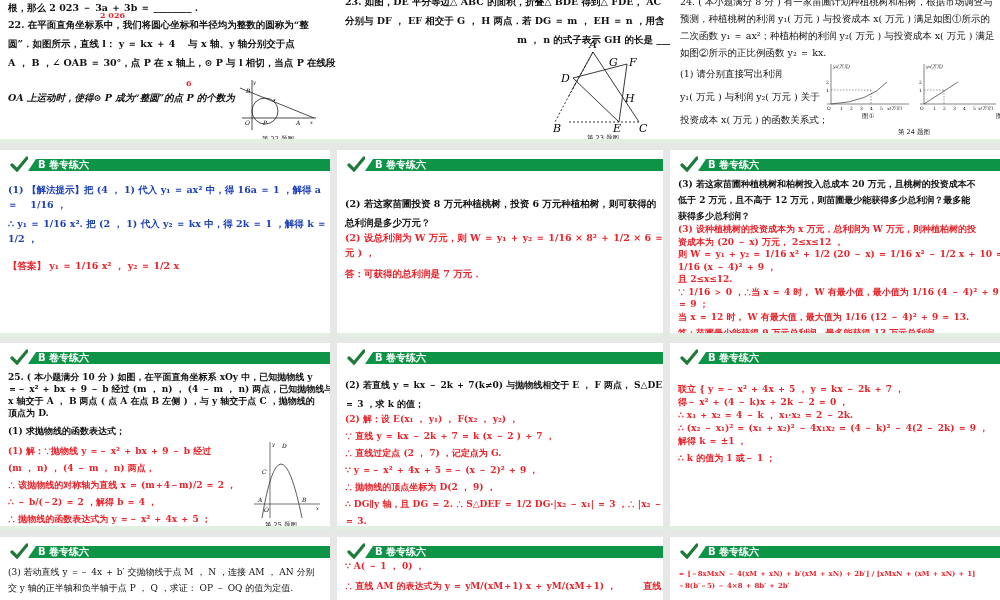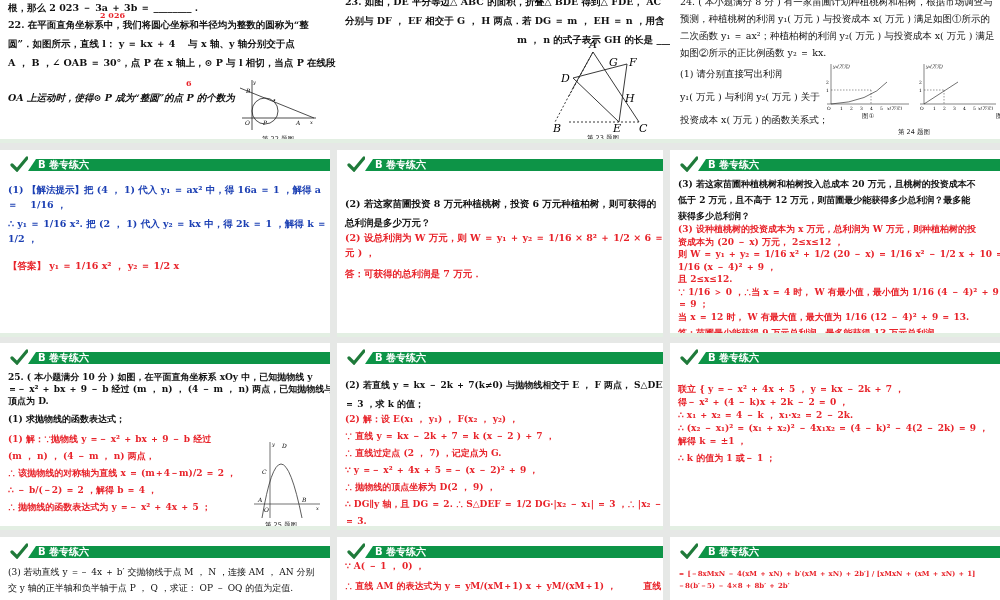--- a/index.html
+++ b/index.html
@@ -197,20 +197,21 @@
     <svg class="chk" viewBox="0 0 18 16">
         <path d="M2 9 L7 14 L17 2" fill="none" stroke="#1f7a3a" stroke-width="3.2" stroke-linecap="round"></path>
       </svg>
     <div class="bar">
         <span>B 卷专练六</span>
       </div>
   </div>
   <div class="body" style="top:28px;font-size:9px;line-height:12px;">
     <div class="ln">25. ( 本小题满分 10 分 ) 如图，在平面直角坐标系 xOy 中，已知抛物线 y</div>
     <div class="ln">＝－ x² ＋ bx ＋ 9 － b 经过 (m ， n) ， (4 － m ， n) 两点，已知抛物线与</div>
+    <div class="ln">x 轴交于 A ， B 两点 ( 点 A 在点 B 左侧 ) ，与 y 轴交于点 C ，抛物线的</div>
     <div class="ln">顶点为 D.</div>
     <div class="ln" style="margin-top:6px;">(1) 求抛物线的函数表达式；</div>
     <div class="red" style="line-height:17px;margin-top:6px;">
       <div class="ln">(1) 解：∵抛物线 y ＝－ x² ＋ bx ＋ 9 － b 经过</div>
       <div class="ln">(m ， n) ， (4 － m ， n) 两点，</div>
       <div class="ln">∴ 该抛物线的对称轴为直线 x ＝ (m＋4－m)/2 ＝ 2 ，</div>
       <div class="ln">∴ － b/(－2) ＝ 2 ，解得 b ＝ 4 ，</div>
       <div class="ln">∴ 抛物线的函数表达式为 y ＝－ x² ＋ 4x ＋ 5 ；</div>
     </div>
   </div>

